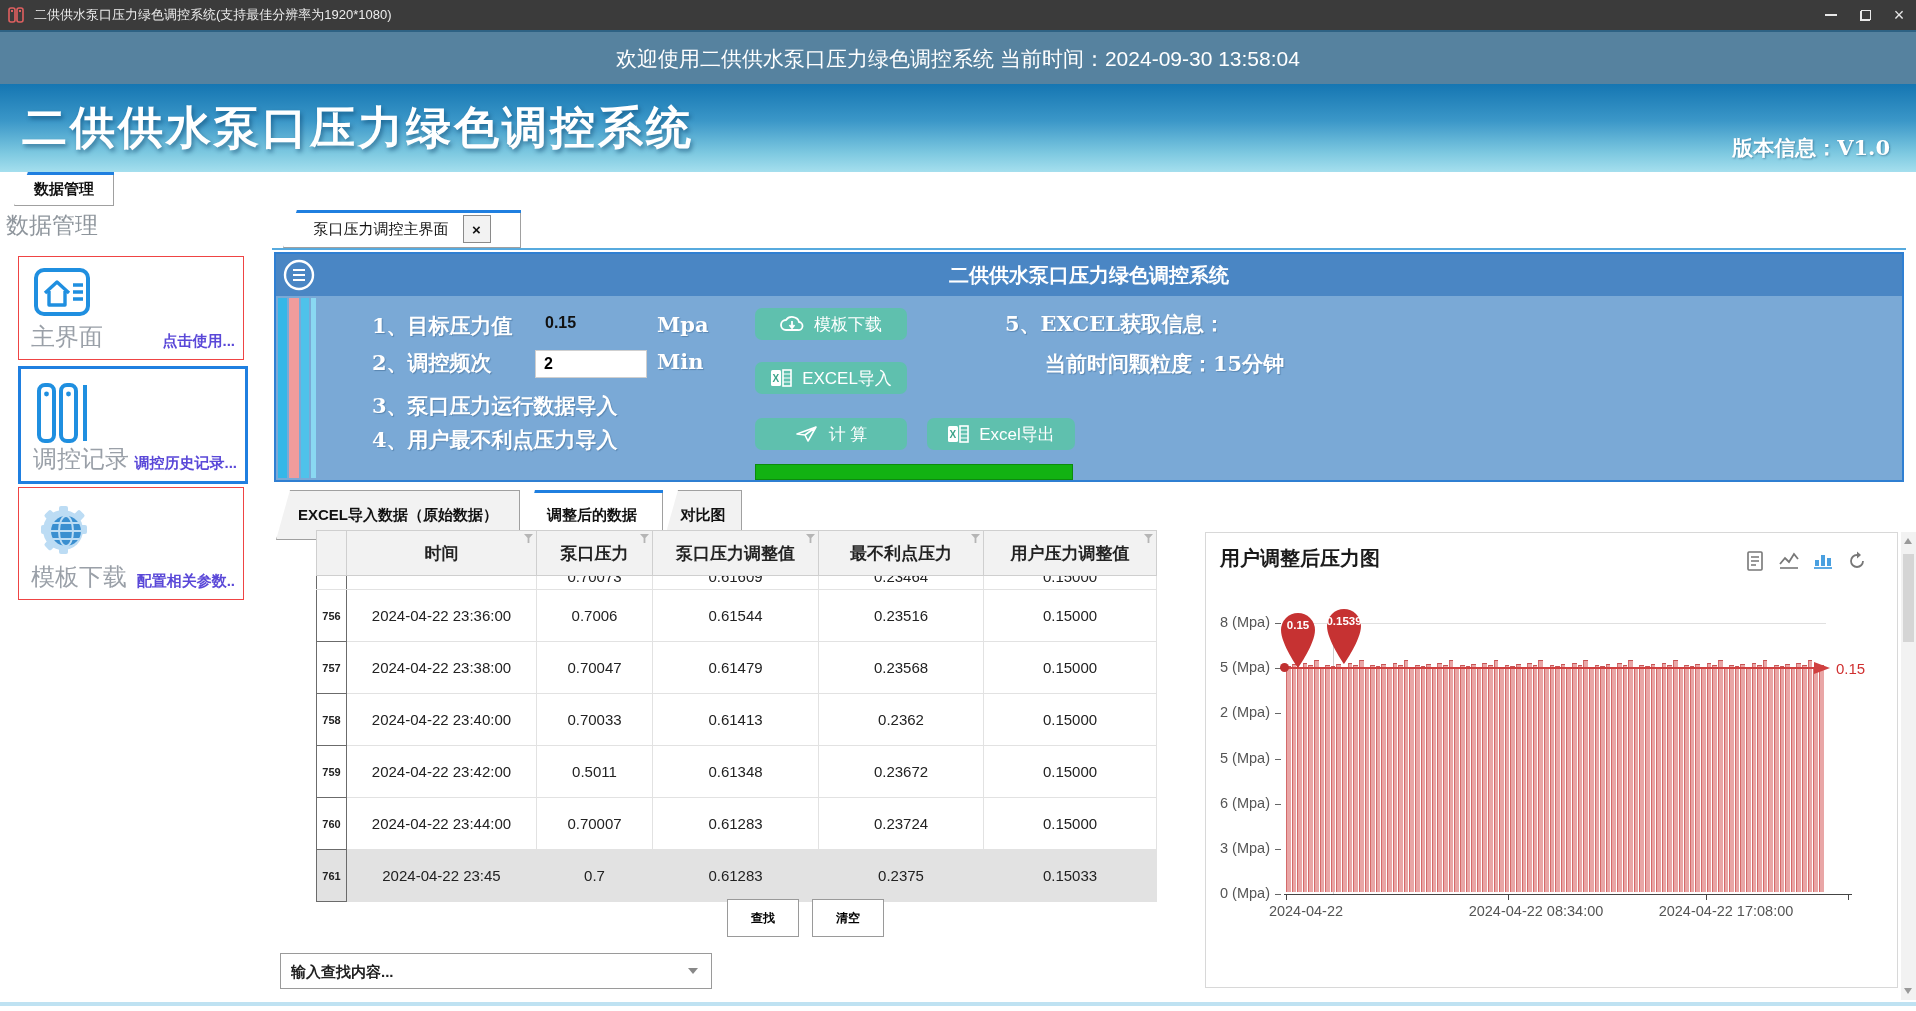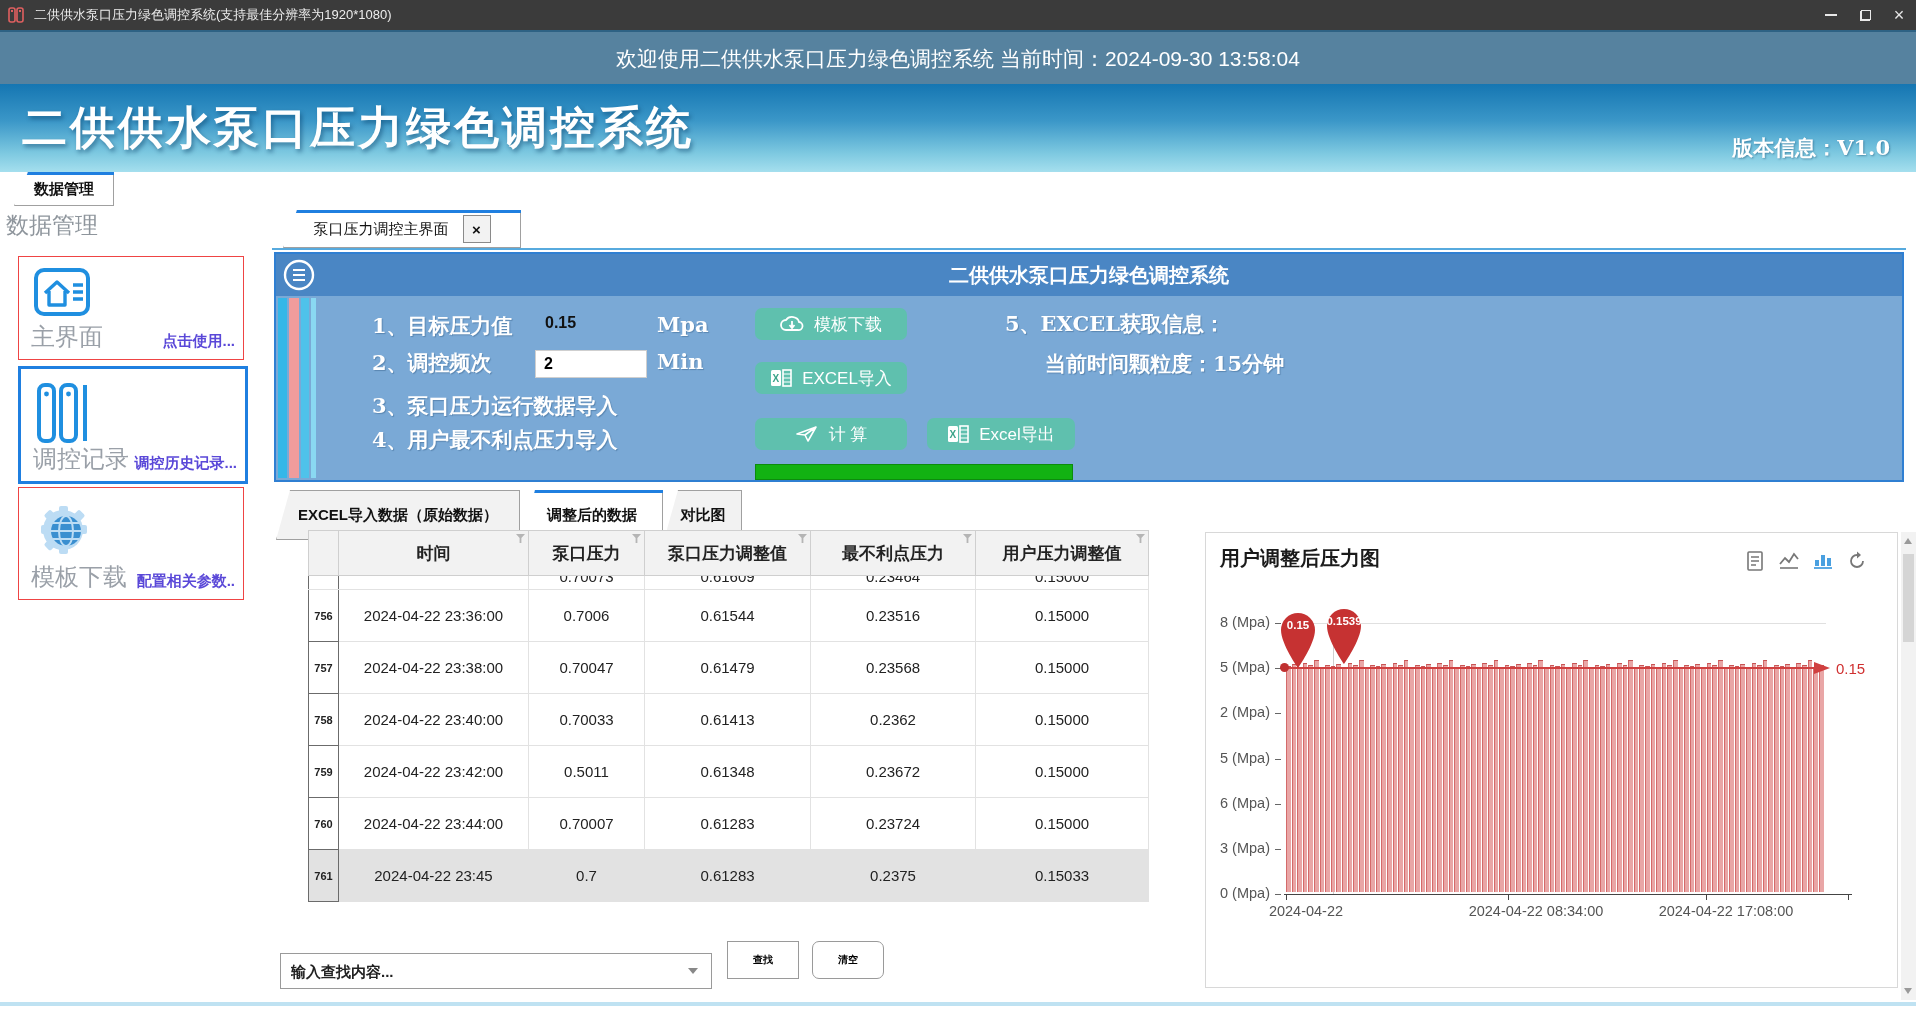--- a/index.html
+++ b/index.html
@@ -57,39 +57,39 @@
   #target-val{position:absolute;left:269px;top:60px;width:100px;height:26px;color:#111;
               font-size:16px;font-weight:bold;font-family:"Liberation Sans",sans-serif;}
   #freq-input{position:absolute;left:259px;top:96px;width:112px;height:28px;border:1px solid #cfcfcf;
               background:#fff;font-size:16px;font-weight:bold;padding:0 8px;box-sizing:border-box;}
   .tealbtn{position:absolute;height:32px;background:#5fc0ae;border-radius:7px;color:#fff;font-size:17px;
            display:flex;align-items:center;justify-content:center;gap:10px;cursor:default;}
   #progress{position:absolute;left:479px;top:210px;width:318px;height:16px;background:#12b212;border:1px solid #0c8c0c;box-sizing:border-box;}
   
   .dtab{position:absolute;top:490px;height:50px;font-size:15px;font-weight:bold;color:#111;}
   
-  #tablewrap{position:absolute;left:272px;top:530px;width:840px;padding-left:36px;}
+  #tablewrap{position:absolute;left:280px;top:530px;width:840px;padding-left:36px;}
   table{border-collapse:collapse;table-layout:fixed;width:840px;font-size:15px;color:#222;}
   th{background:#f2f2f2;font-size:17px;font-weight:bold;height:42px;border:1px solid #cfcfcf;position:relative;}
   td{height:49px;text-align:center;border:1px solid #e2e2e2;background:#fff;}
   td.num{font-size:11px;font-weight:bold;border:1px solid #6b6b6b;width:30px;padding:0;}
   tr.selrow td{background:#e2e2e2;}
   tr.partial td{height:13px;border-bottom:1px solid #e2e2e2;padding:0;}
   tr.partial .clip{height:13px;overflow:hidden;}
   tr.partial .clip span{display:block;margin-top:-8px;font-size:15px;}
   .funnel{position:absolute;right:3px;top:3px;width:9px;height:9px;background:#b5b5b5;
           clip-path:polygon(0 0,100% 0,60% 45%,60% 100%,40% 100%,40% 45%);}
   
   #search-input{position:absolute;left:280px;top:953px;width:432px;height:36px;border:1px solid #9a9a9a;
                 box-sizing:border-box;font-size:15px;font-weight:bold;color:#222;padding:0 26px 0 10px;background:#fff;}
   #search-input::placeholder{color:#222;opacity:1;}
   #search-caret{position:absolute;left:688px;top:968px;width:0;height:0;border-left:5px solid transparent;
                 border-right:5px solid transparent;border-top:6px solid #888;}
-  .srchbtn{position:absolute;top:941px;width:70px;height:36px;background:#fff;border:1px solid #9a9a9a;
-           font-size:10px;font-weight:bold;display:flex;align-items:center;justify-content:center;}
+  .srchbtn{position:absolute;top:899px;width:70px;height:36px;background:#fff;border:1px solid #9a9a9a;
+           font-size:12px;font-weight:bold;display:flex;align-items:center;justify-content:center;}
   
   #chart{position:absolute;left:1205px;top:532px;width:693px;height:456px;border:1px solid #d8d8d8;
          box-sizing:border-box;background:#fff;}
   #chart .ctitle{position:absolute;left:14px;top:12px;font-size:20px;font-weight:bold;color:#1a1a1a;}
   .tool{position:absolute;top:16px;width:24px;height:24px;display:flex;align-items:center;justify-content:center;}
   .ytick{position:absolute;left:0;width:64px;text-align:right;font-size:14.5px;color:#555;}
   .ydash{position:absolute;width:6px;height:1px;background:#666;}
   #gridtop{position:absolute;left:78px;top:90px;width:542px;height:1px;background:#e0e0e0;}
   #vline{position:absolute;left:127px;top:88px;width:1px;height:273px;background:#cfcfcf;}
   #xaxis{position:absolute;left:78px;top:361px;width:568px;height:1px;background:#444;}
@@ -381,21 +381,21 @@
             <td>0.2375</td>
             <td>0.15033</td>
           </tr>
         </tbody>
     </table>
   </div>
 
   <input id="search-input" placeholder="输入查找内容..." style="">
   <div id="search-caret"></div>
   <div class="srchbtn" style="left:727px;">查找</div>
-  <div class="srchbtn" style="left:812px;border-radius:7px;">清空</div>
+  <div class="srchbtn" style="left:812px;">清空</div>
 
   <div id="chart">
     <div class="ctitle">用户调整后压力图</div>
 
     <span class="tool" style="right:130px;">
       <svg width="18" height="20" viewBox="0 0 18 20">
           <rect x="2" y="1" width="14" height="18" rx="1" fill="none" stroke="#777" stroke-width="1.6"></rect>
           <path d="M5 6 H13 M5 10 H13 M5 14 H10" stroke="#777" stroke-width="1.4"></path>
         </svg>
     </span>

